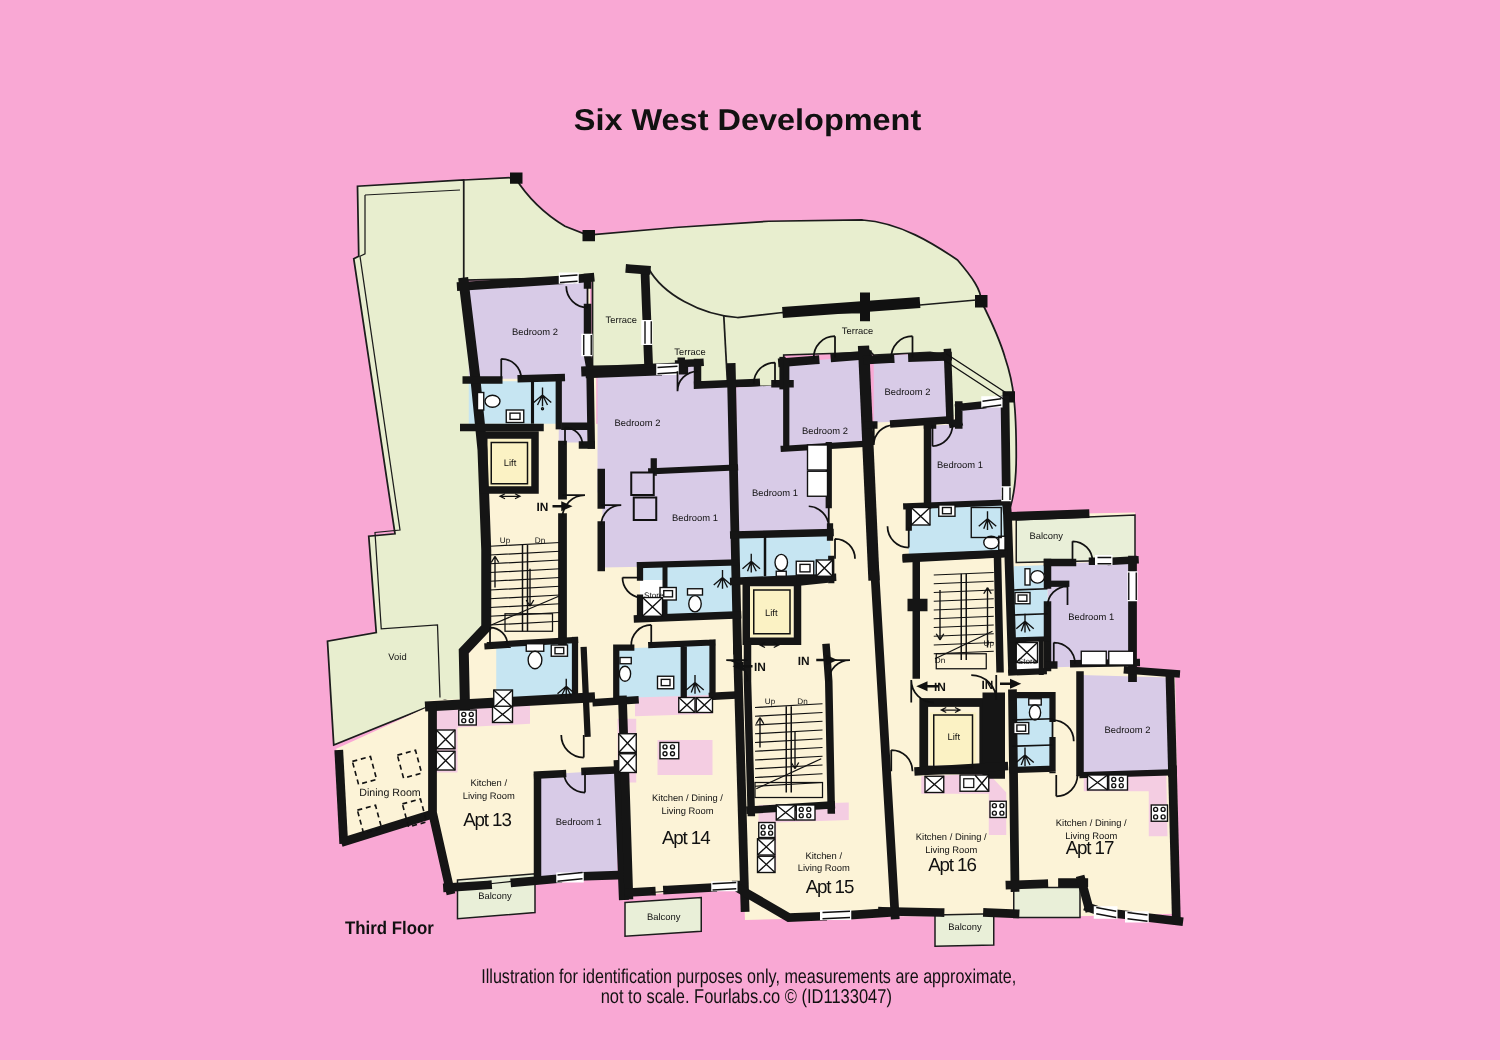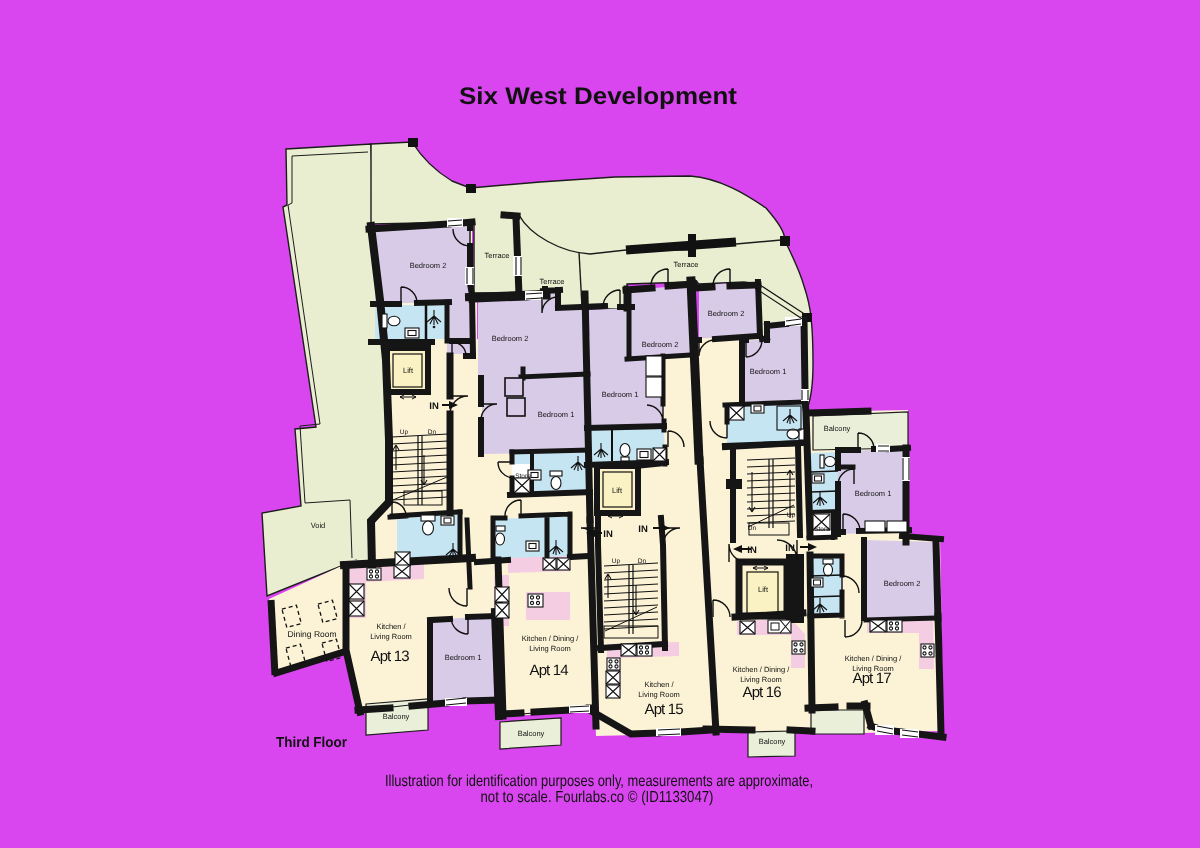--- a/index.html
+++ b/index.html
@@ -1,16 +1,16 @@
 <!DOCTYPE html>
 <html><head>
 <meta charset="utf-8">
 <style>
   html,body{margin:0;padding:0;background:#fff;}
-  .page{position:relative;width:1200px;height:848px;background:#d946ef;overflow:hidden;}
+  .page{position:relative;width:1200px;height:848px;background:#f9a8d4;overflow:hidden;}
   svg{position:absolute;top:0;left:0;}
   text{font-family:"Liberation Sans",sans-serif;fill:#111;text-rendering:geometricPrecision;}
 </style>
 </head>
 <body>
 <div class="page">
 <svg width="1200" height="848" viewBox="0 0 1200 848">
 
 <text x="598" y="104" font-size="24" font-weight="bold" text-anchor="middle" textLength="278" lengthAdjust="spacingAndGlyphs">Six West Development</text>
 

